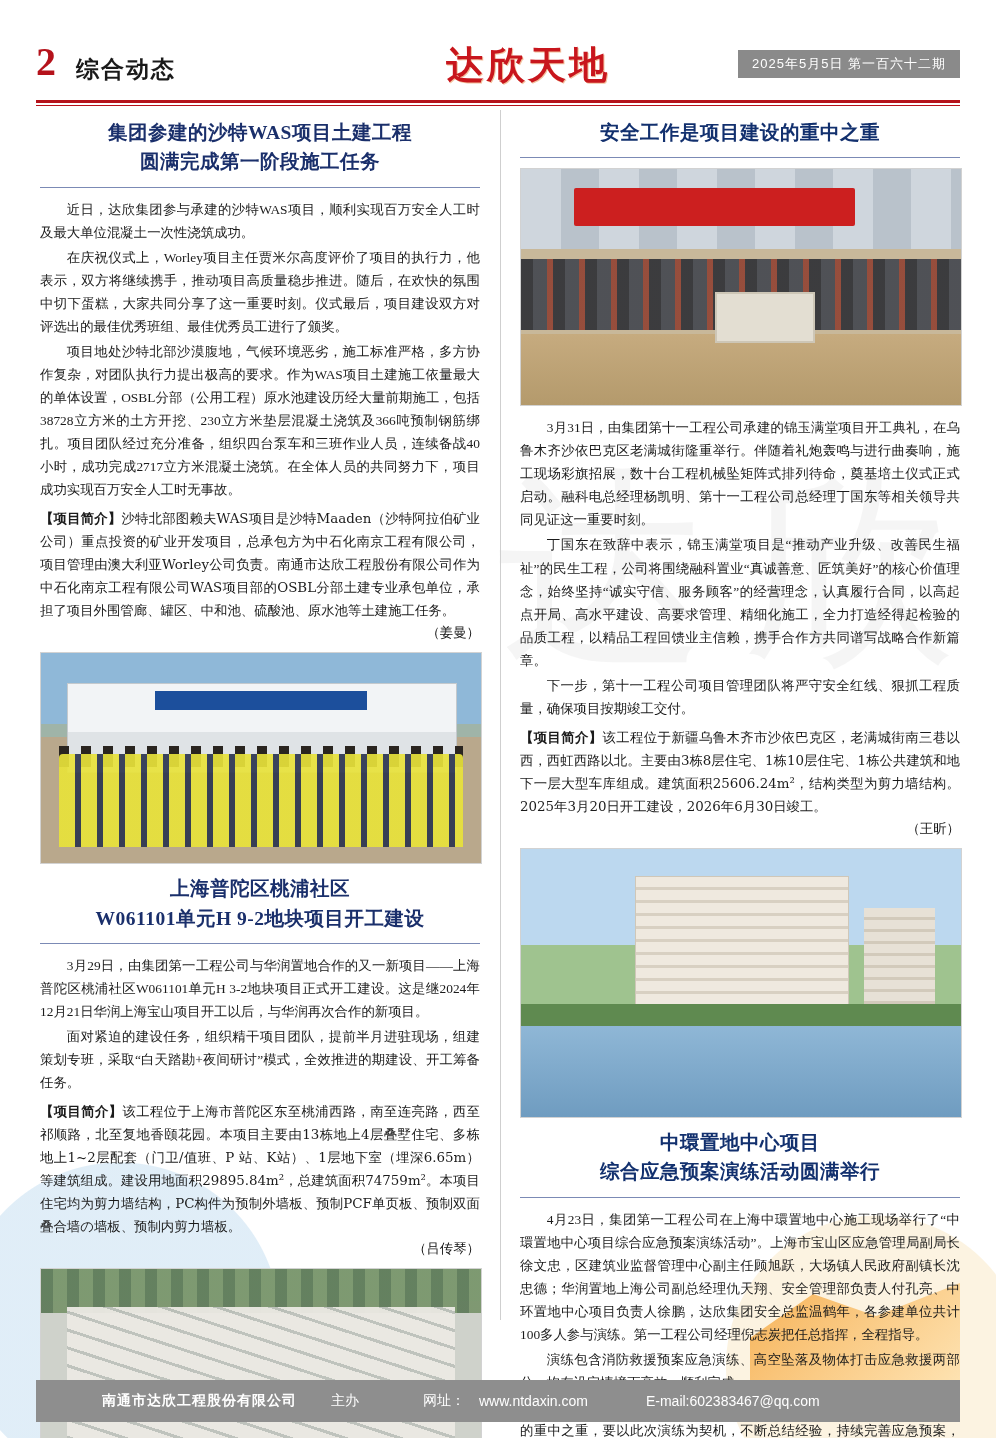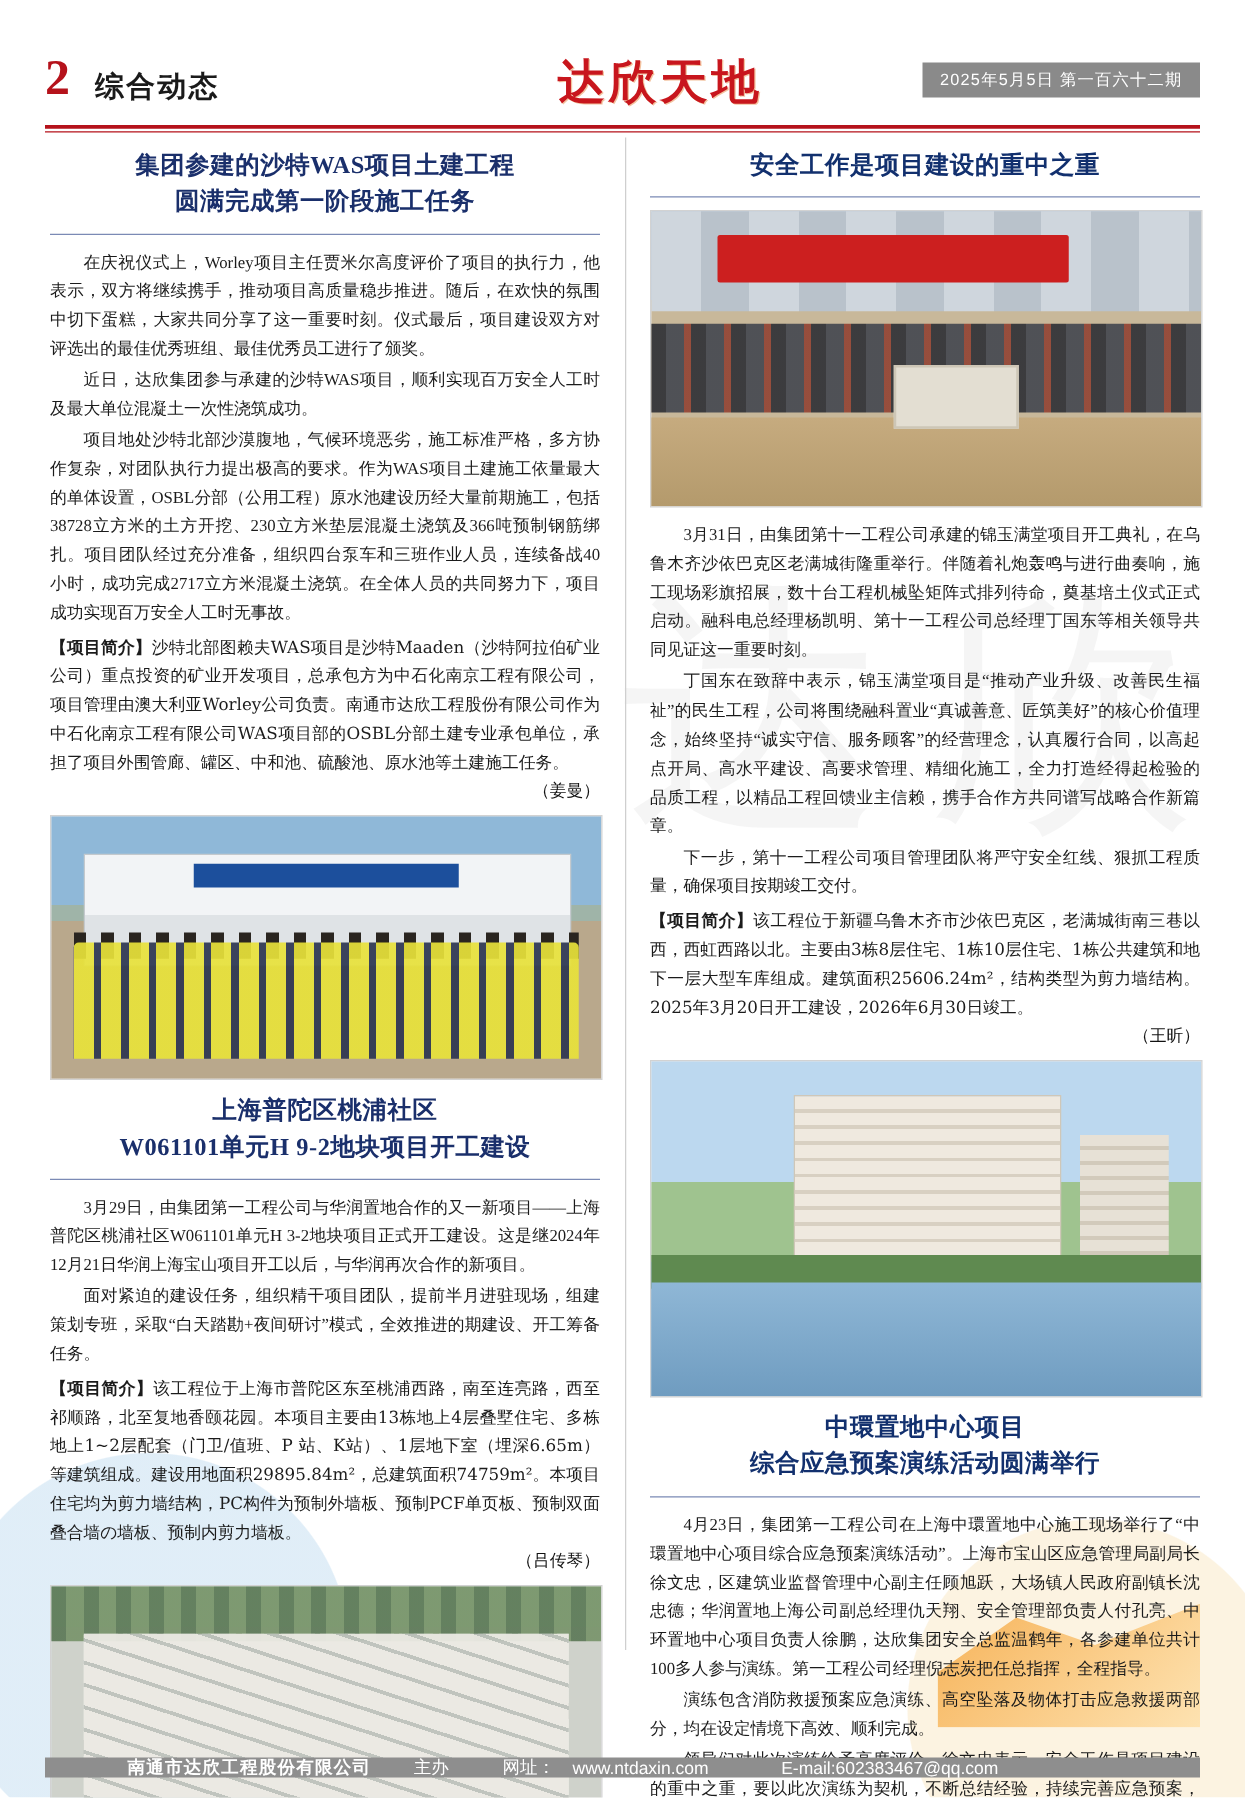--- a/index.html
+++ b/index.html
@@ -213,31 +213,31 @@
   }
   
   .deco-worker{
     position:absolute;right:36px;bottom:56px;width:210px;height:110px;
     background:linear-gradient(135deg, rgba(245,165,60,0.85), rgba(255,210,130,0.5));
     clip-path:polygon(0 60%,30% 20%,60% 40%,100% 10%,100% 100%,0 100%);
     z-index:1;
   }
   
   .footer{
-    position:absolute;left:36px;right:36px;bottom:16px;height:16px;
+    position:absolute;left:36px;right:36px;bottom:16px;height:42px;
     background:#8e8e8e;
     color:#fff;
     display:flex;align-items:center;
     font-size:14px;
     font-family:"Liberation Sans", sans-serif;
     z-index:4;
   }
   .footer .f1{margin-left:66px;font-weight:bold;letter-spacing:1px;}
   .footer .f2{margin-left:34px;}
-  .footer .f3{margin-left:43px;}
+  .footer .f3{margin-left:64px;}
   .footer .f4{margin-left:14px;}
   .footer .f5{margin-left:58px;}
 </style>
 </head>
 <body>
 
 <div class="page">
 
   <div class="watermark">达欣</div>
 
@@ -252,22 +252,22 @@
   <div class="col-divider"></div>
 
   <div class="col col-left">
 
     <h2 class="headline">
       <span>集团参建的沙特WAS项目土建工程</span><br>
       <span>圆满完成第一阶段施工任务</span>
     </h2>
     <div class="hr-thin"></div>
 
+    <p class="body">近日，达欣集团参与承建的沙特WAS项目，顺利实现百万安全人工时及最大单位混凝土一次性浇筑成功。</p>
     <p class="body">在庆祝仪式上，Worley项目主任贾米尔高度评价了项目的执行力，他表示，双方将继续携手，推动项目高质量稳步推进。随后，在欢快的氛围中切下蛋糕，大家共同分享了这一重要时刻。仪式最后，项目建设双方对评选出的最佳优秀班组、最佳优秀员工进行了颁奖。</p>
-    <p class="body">近日，达欣集团参与承建的沙特WAS项目，顺利实现百万安全人工时及最大单位混凝土一次性浇筑成功。</p>
     <p class="body">项目地处沙特北部沙漠腹地，气候环境恶劣，施工标准严格，多方协作复杂，对团队执行力提出极高的要求。作为WAS项目土建施工依量最大的单体设置，OSBL分部（公用工程）原水池建设历经大量前期施工，包括38728立方米的土方开挖、230立方米垫层混凝土浇筑及366吨预制钢筋绑扎。项目团队经过充分准备，组织四台泵车和三班作业人员，连续备战40小时，成功完成2717立方米混凝土浇筑。在全体人员的共同努力下，项目成功实现百万安全人工时无事故。</p>
 
     <p class="brief"><span class="brief-label">【项目简介】</span><span>沙特北部图赖夫WAS项目是沙特Maaden（沙特阿拉伯矿业公司）重点投资的矿业开发项目，总承包方为中石化南京工程有限公司，项目管理由澳大利亚Worley公司负责。南通市达欣工程股份有限公司作为中石化南京工程有限公司WAS项目部的OSBL分部土建专业承包单位，承担了项目外围管廊、罐区、中和池、硫酸池、原水池等土建施工任务。</span></p>
     <p class="byline">（姜曼）</p>
 
     <div class="photo ph-group">
       <div class="container-box"></div>
       <div class="banner"></div>
       <div class="heads"></div>
       <div class="people"></div>

